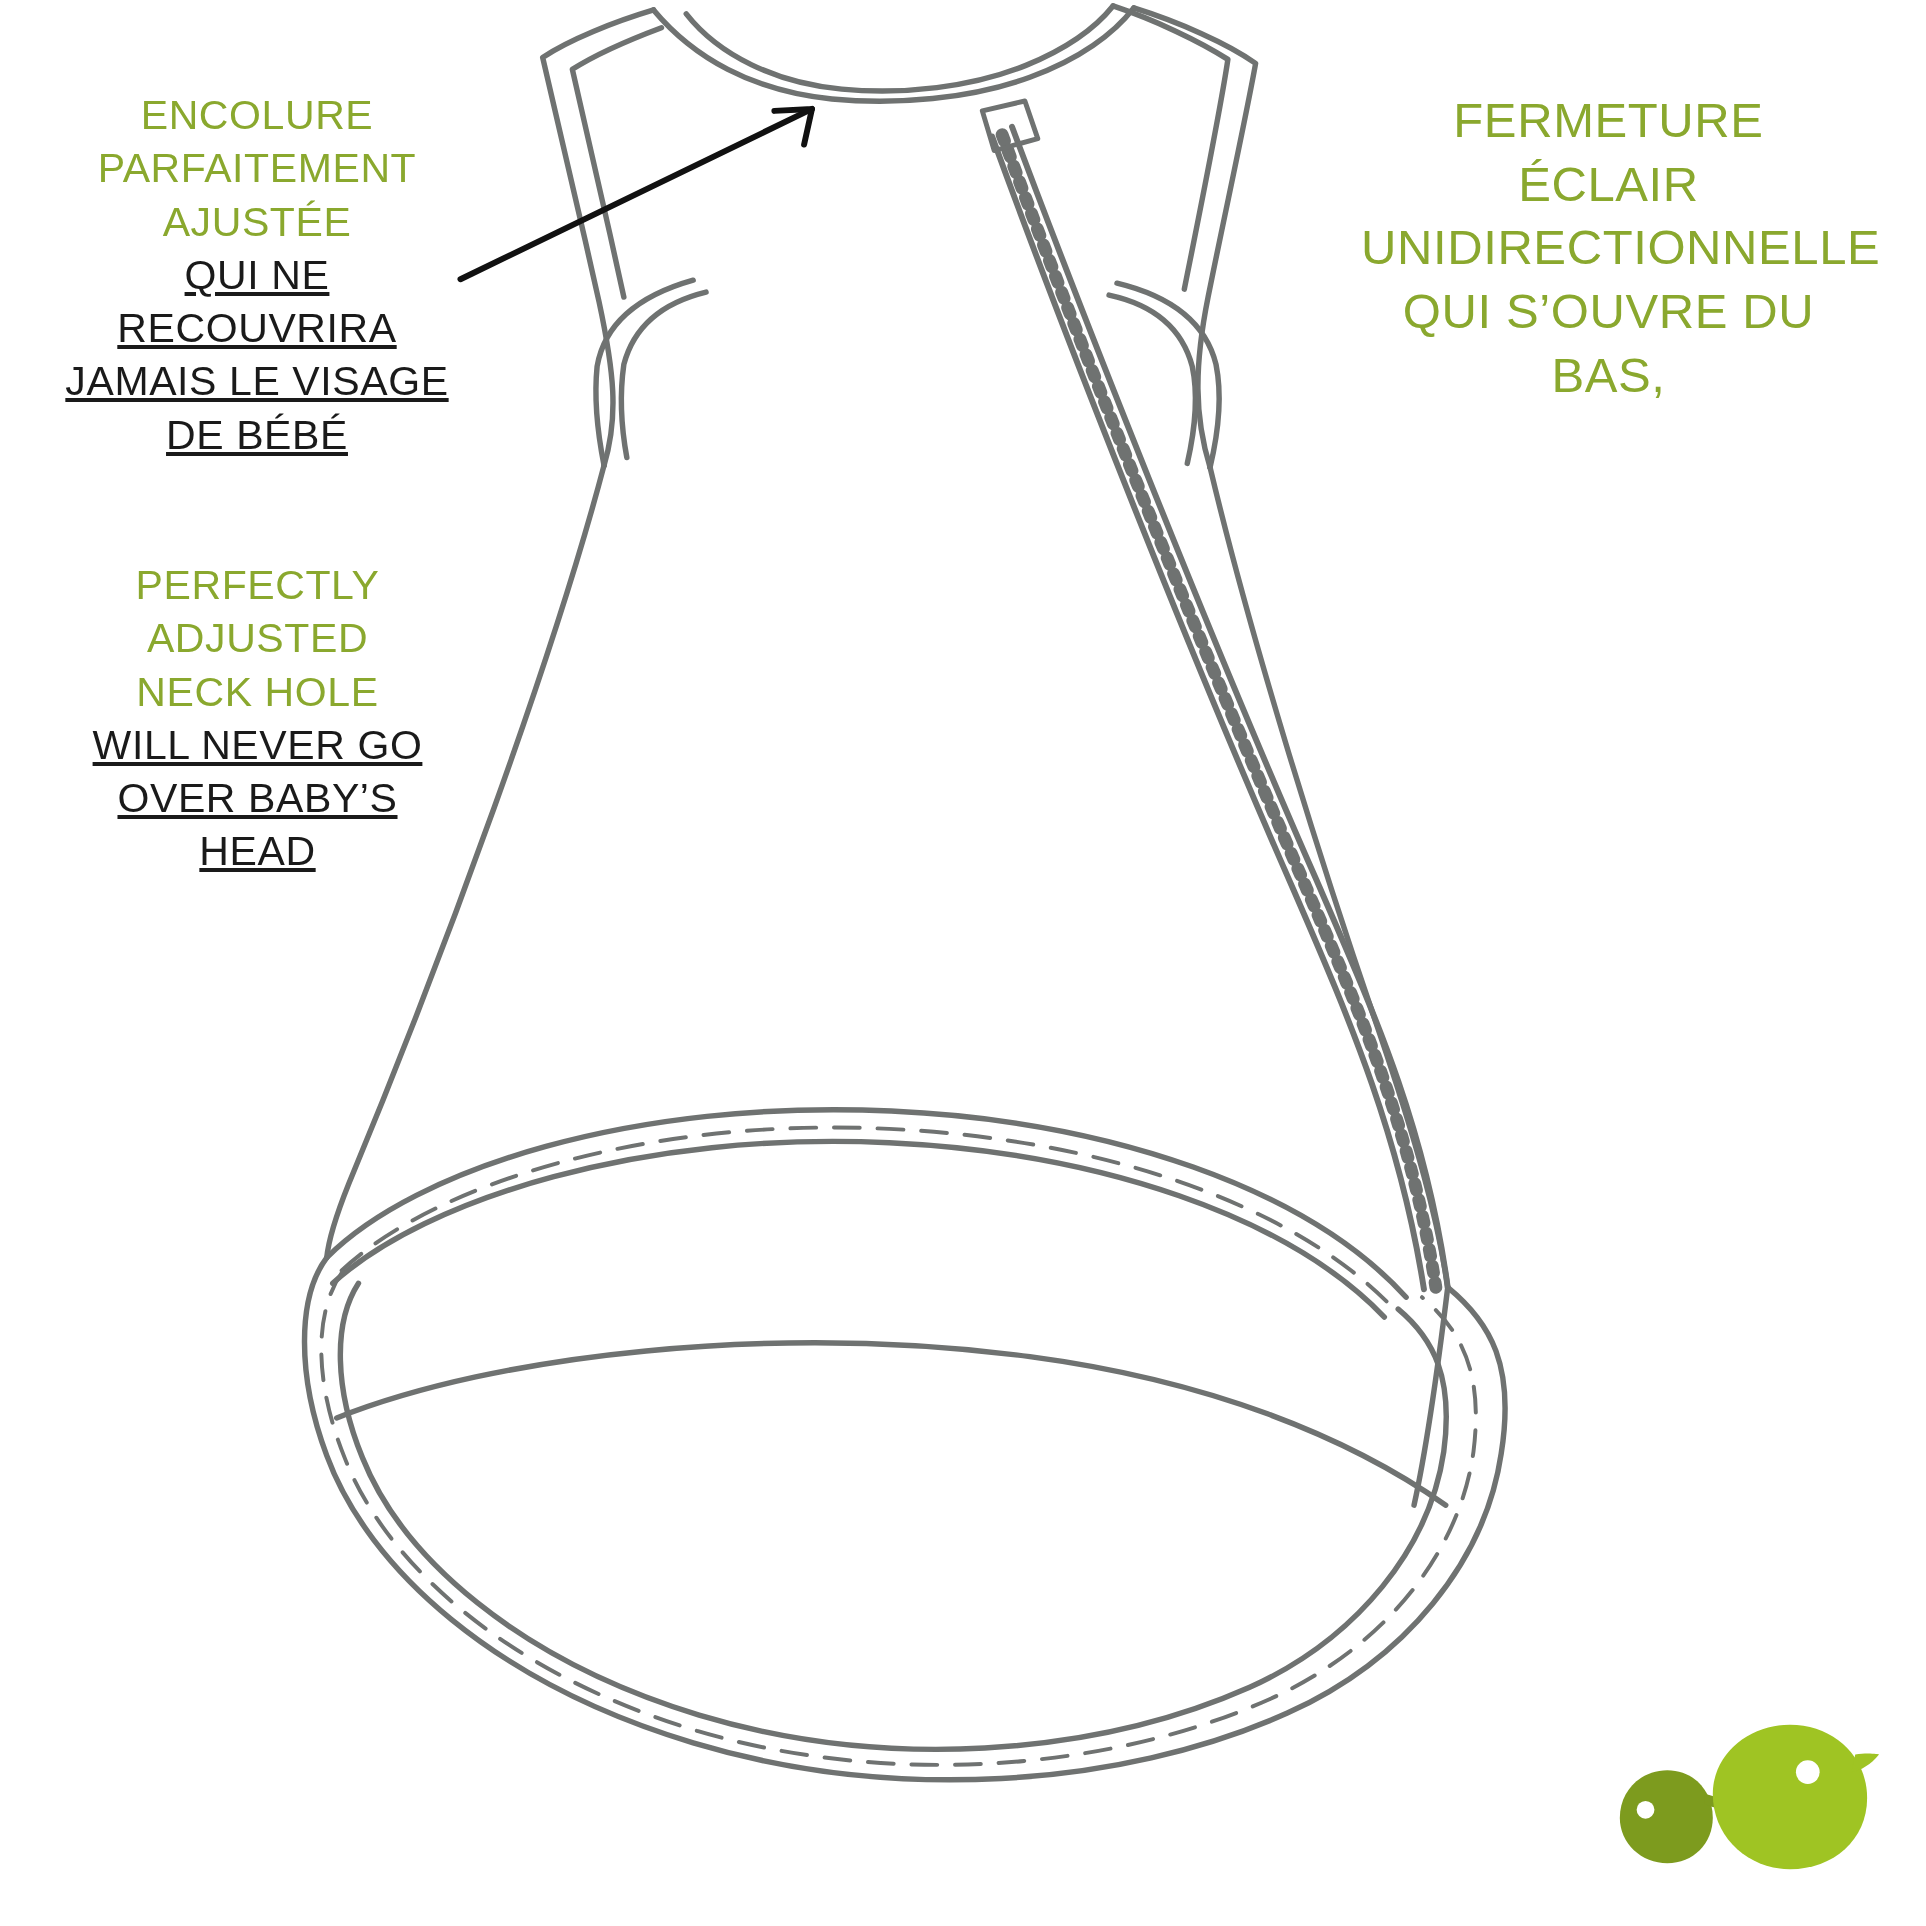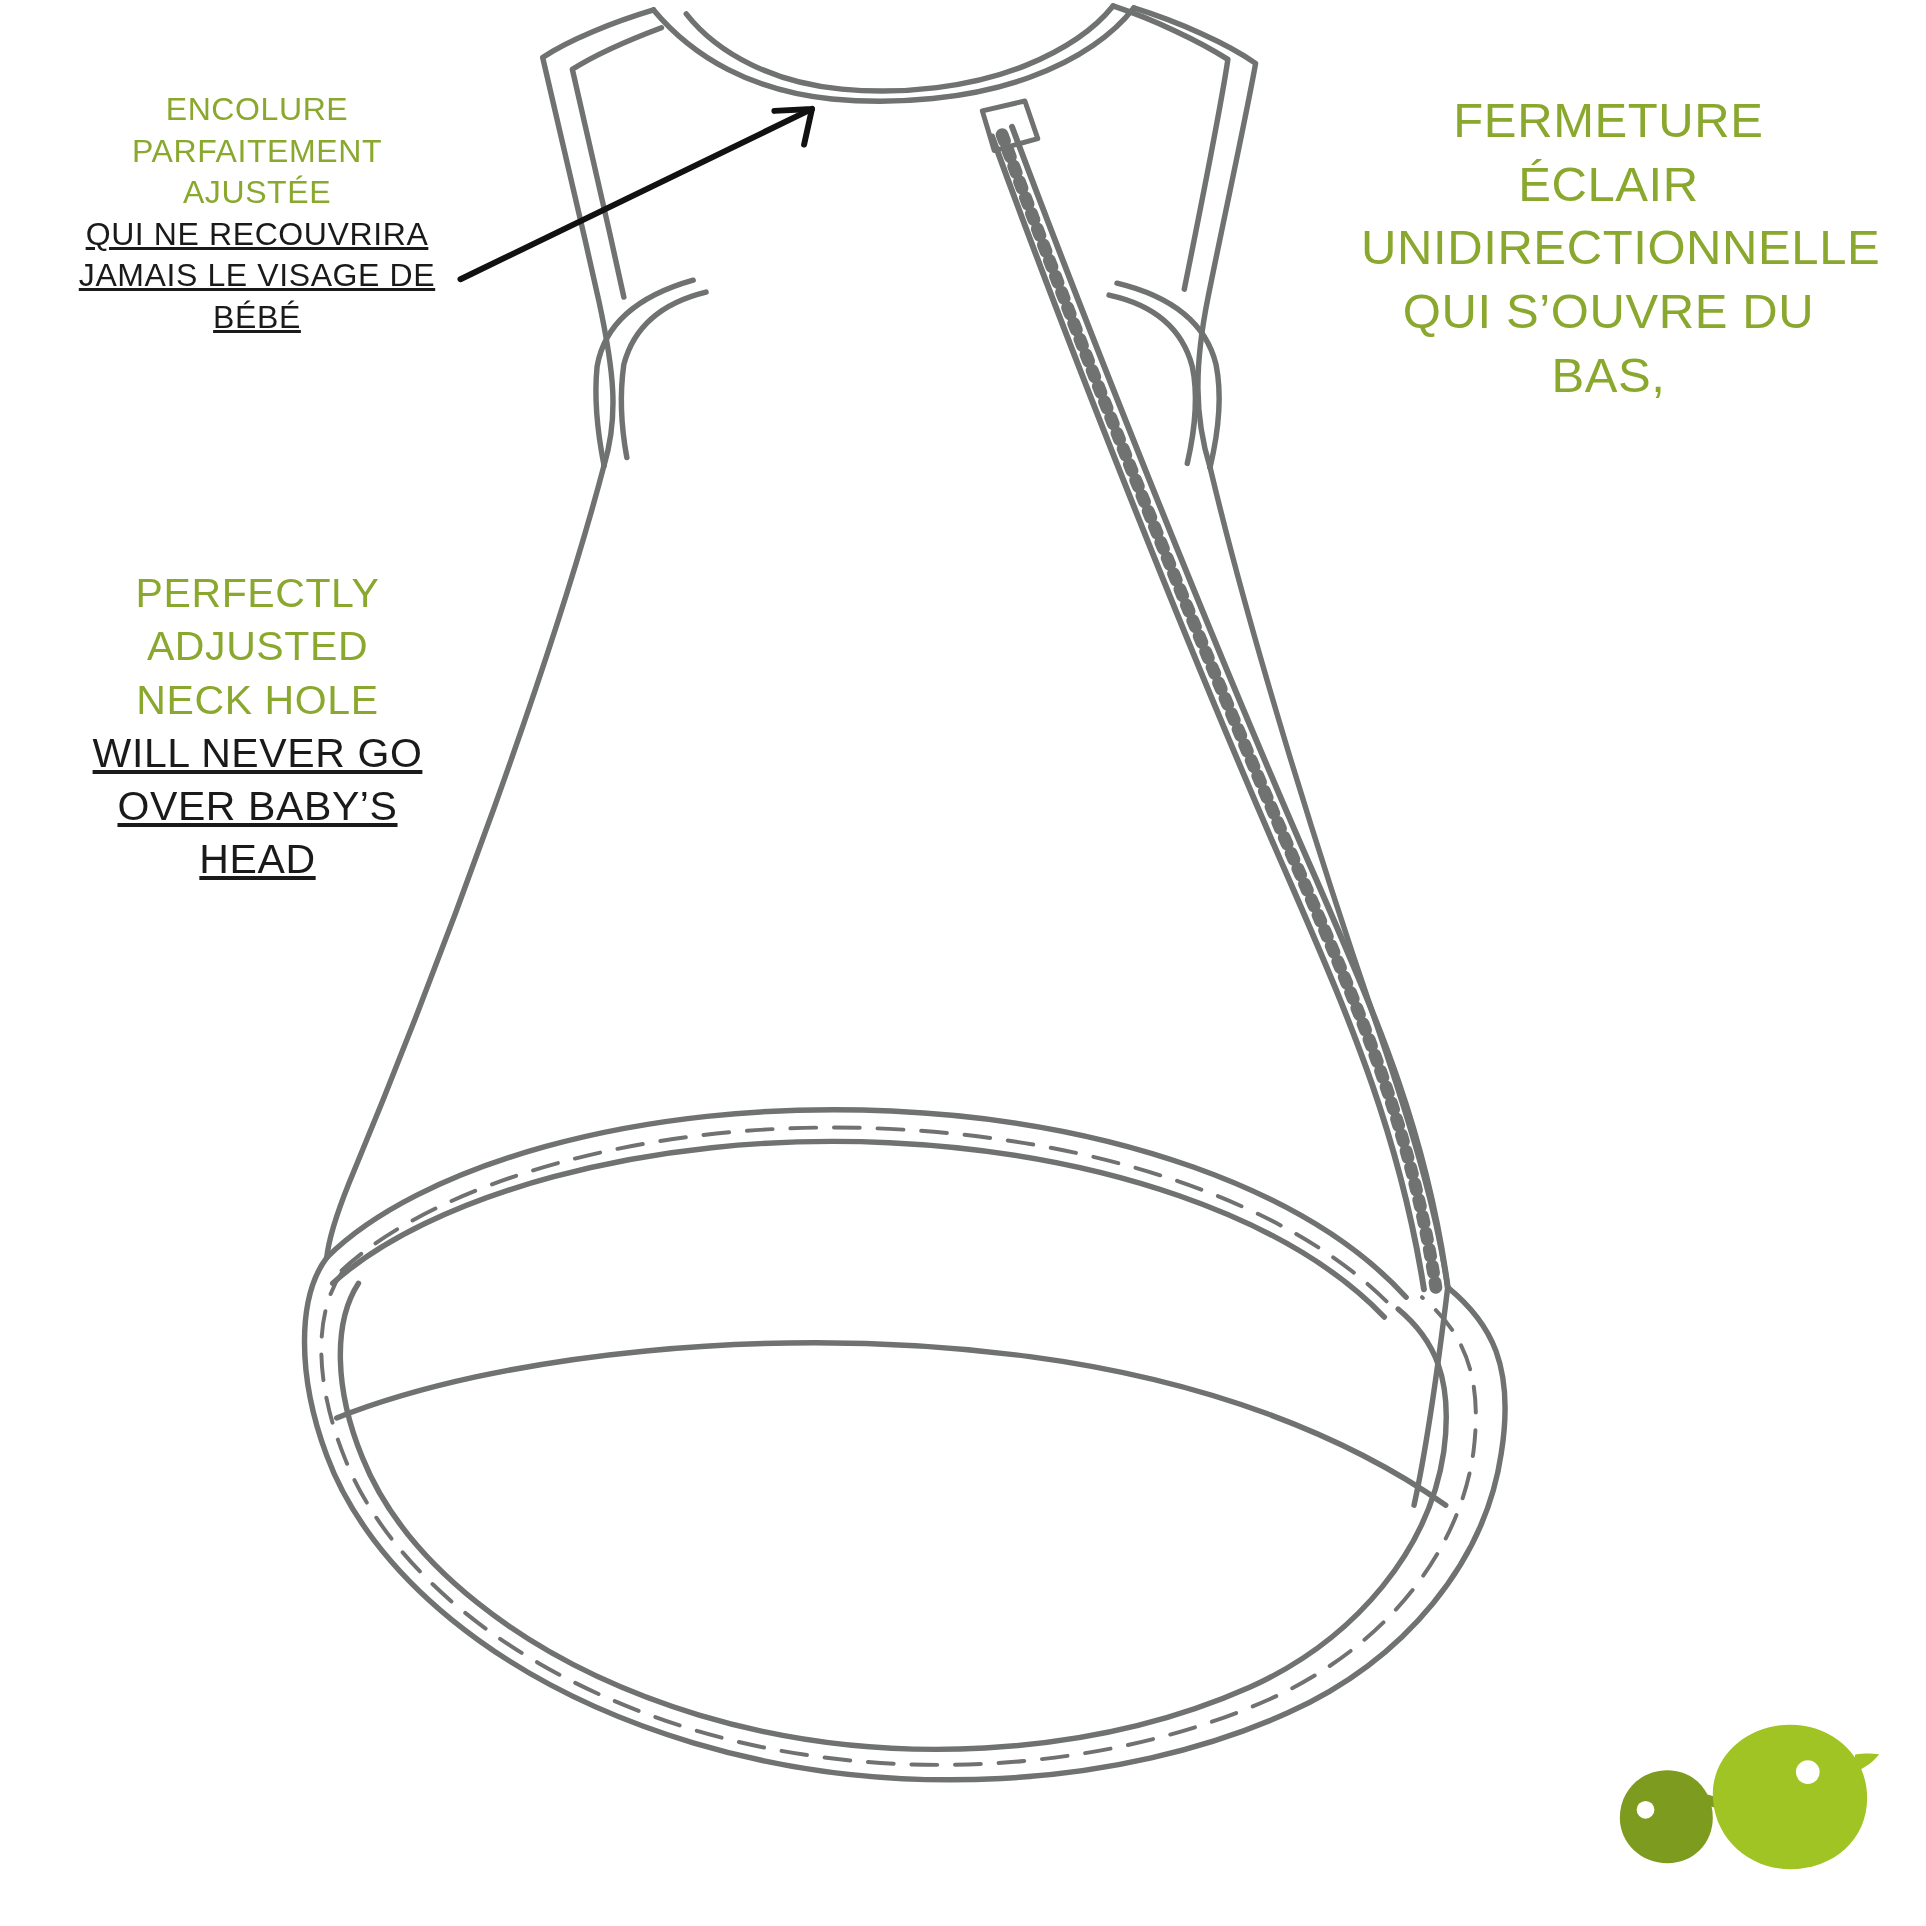--- a/index.html
+++ b/index.html
@@ -40,29 +40,28 @@
   .callout .body {
     display: block;
     color: #1a1a1a;
     text-decoration: underline;
   }
   
   #callout-neckline-fr {
     left: 59px;
     top: 89px;
     width: 396px;
-    font-size: 32px;
+    font-size: 41px;
   }
   
   #callout-neckline-en {
     left: 84px;
     top: 559px;
     width: 347px;
     font-size: 41px;
-    margin-top: 8px;
   }
   
   #callout-zipper-fr {
     left: 1361px;
     top: 89px;
     width: 495px;
     font-size: 49px;
   }
   
   #callout-zipper-en {

